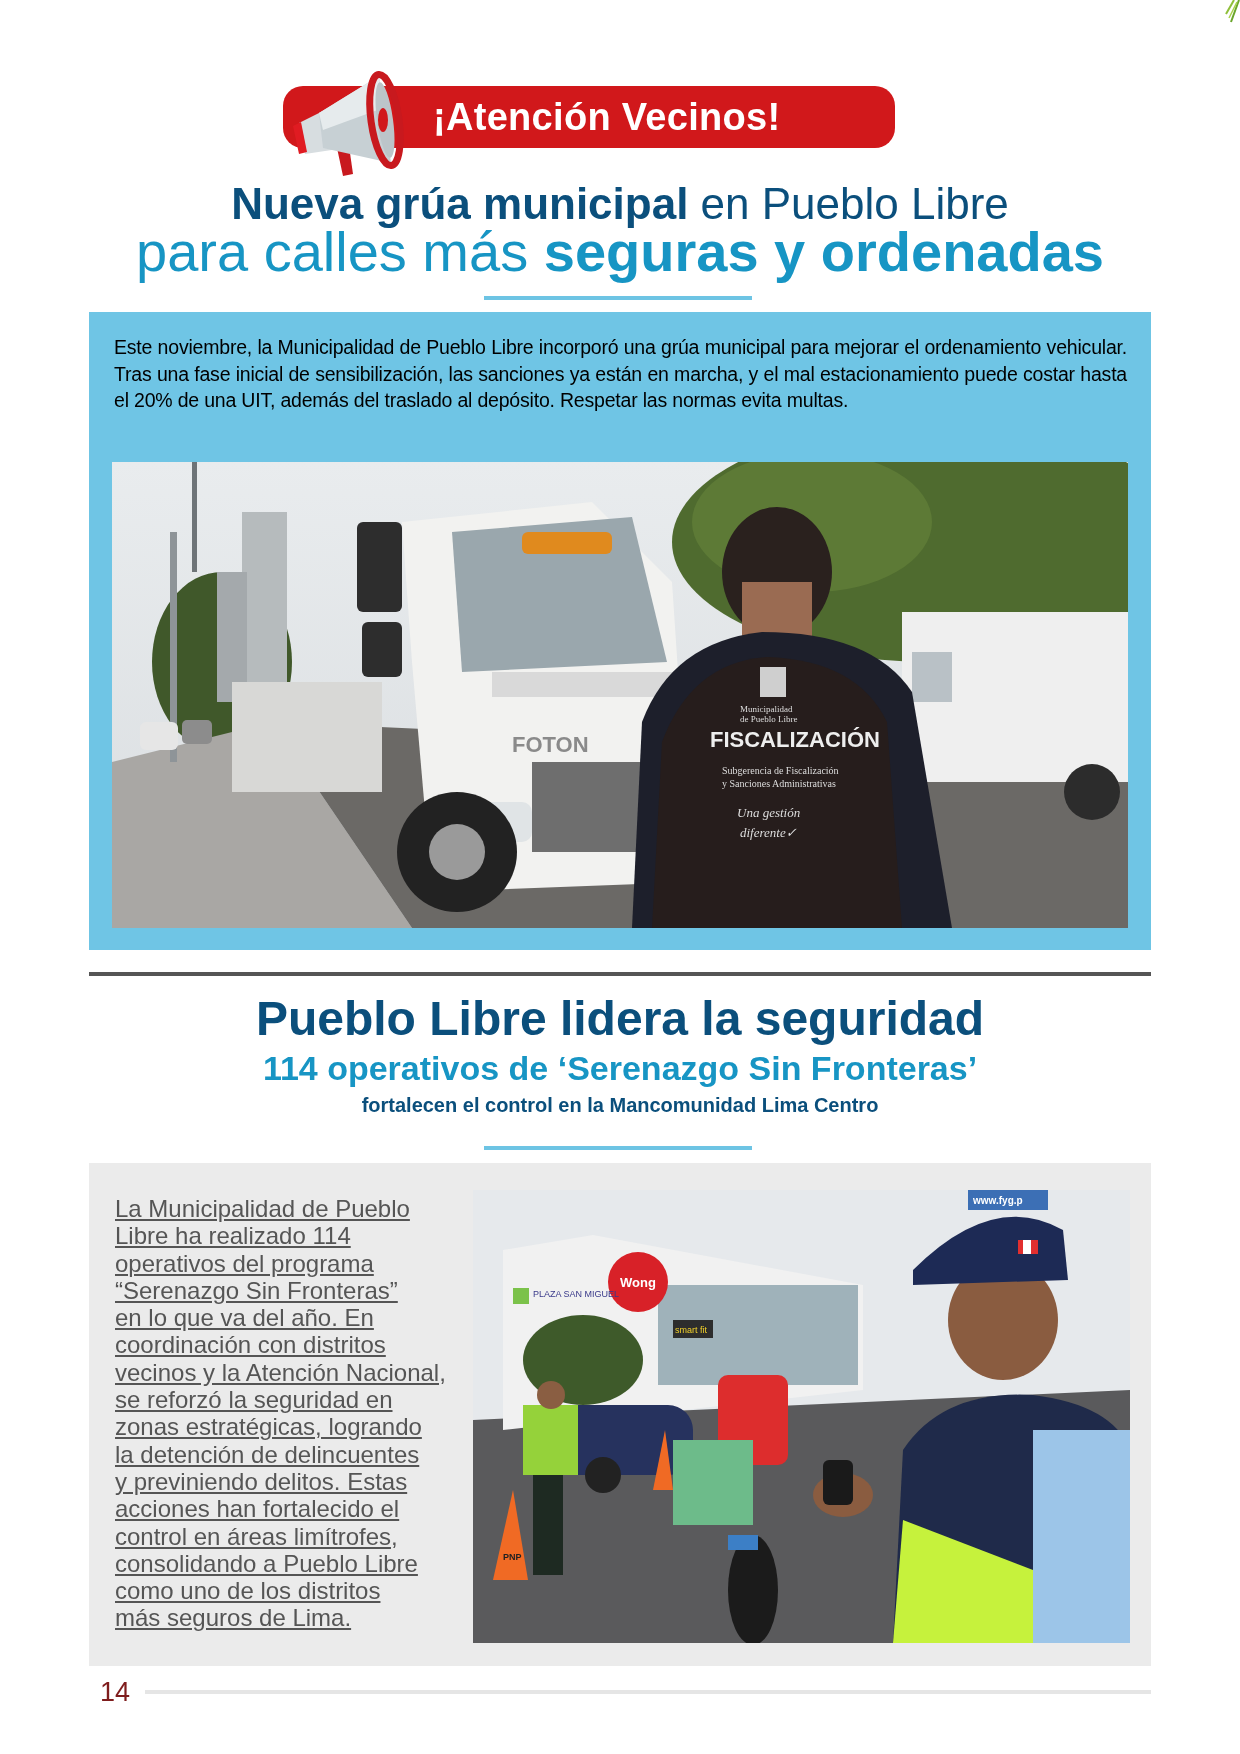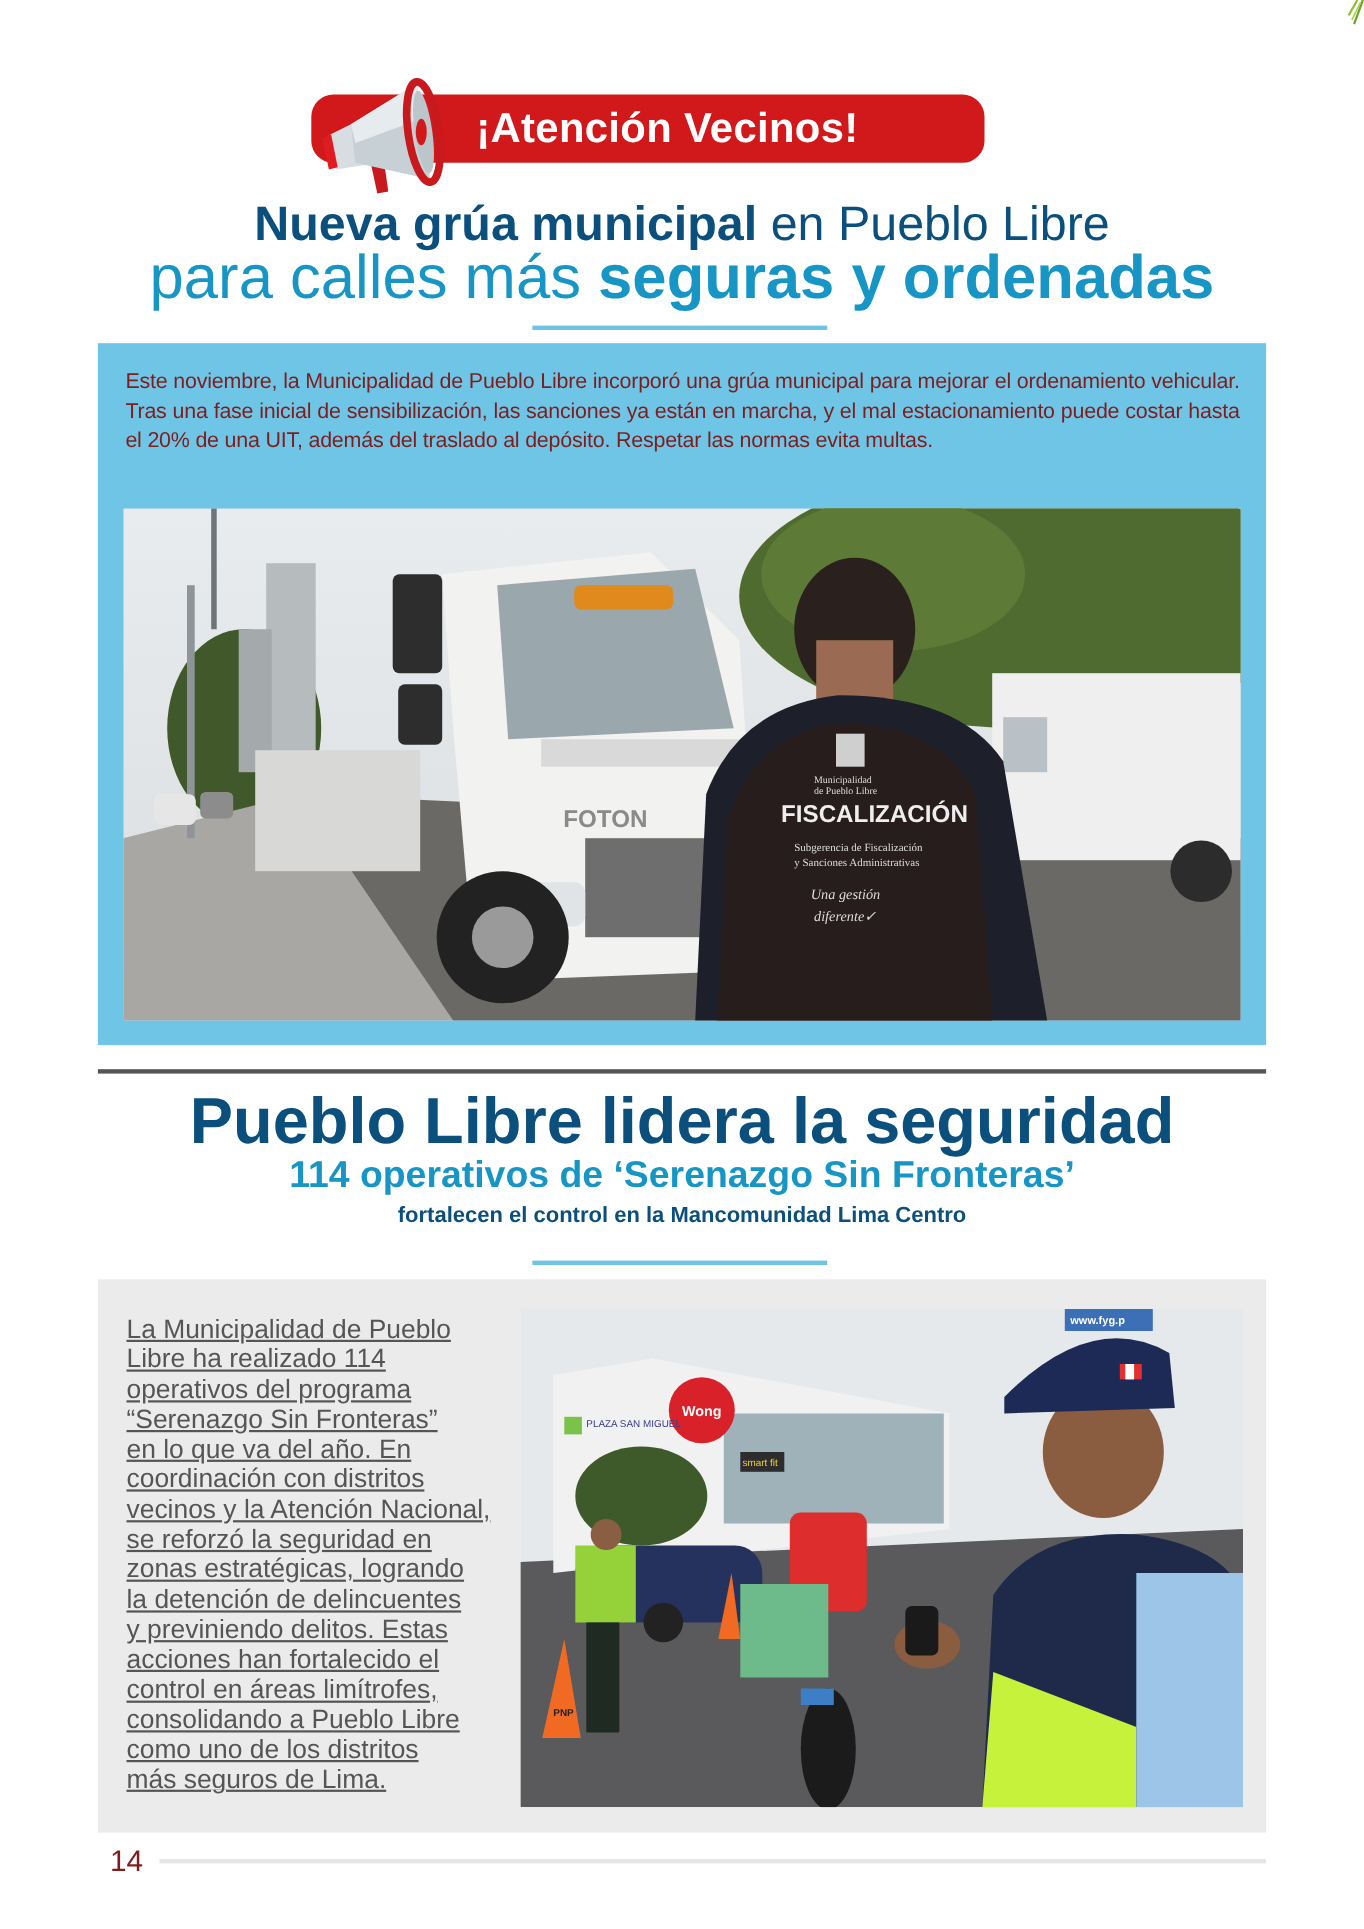--- a/index.html
+++ b/index.html
@@ -17,27 +17,27 @@
   
   .headline { position:absolute; left:0; width:1240px; text-align:center; white-space:nowrap; }
   .h1-line1 { top:178px; font-size:44px; color:#0b4f7c; line-height:52px; }
   .h1-line2 { top:226px; font-size:56px; color:#1795c4; line-height:52px; }
   .b { font-weight:700; }
   .n { font-weight:400; }
   .underline-bar { position:absolute; height:4px; background:#6dc4e4; }
 
   
   .blue-box { position:absolute; left:89px; top:312px; width:1062px; height:638px; background:#6fc5e5; }
-  .blue-text { position:absolute; left:25px; top:22px; width:1013px; font-size:19.5px; line-height:26.5px; color:#7f1d1d; text-align:justify; letter-spacing:-0.2px; }
+  .blue-text { position:absolute; left:25px; top:22px; width:1013px; font-size:19.5px; line-height:26.5px; color:#000000; text-align:justify; letter-spacing:-0.2px; }
   .photo { position:absolute; overflow:hidden; }
   .photo svg { display:block; width:100%; height:100%; }
 
   .divider { position:absolute; left:89px; top:972px; width:1062px; height:4px; background:#555555; }
 
-  .h2-line1 { top:990px; font-size:59px; color:#0b4f7c; font-weight:700; line-height:58px; }
+  .h2-line1 { top:990px; font-size:48px; color:#0b4f7c; font-weight:700; line-height:58px; }
   .h2-line2 { top:1048px; font-size:34px; color:#1795c4; font-weight:700; line-height:40px; }
   .h2-line3 { top:1088px; font-size:20px; color:#0b4f7c; font-weight:700; line-height:34px; }
 
   
   .gray-box { position:absolute; left:89px; top:1163px; width:1062px; height:503px; background:#ebebeb; }
   .gray-text { position:absolute; left:26px; top:32px; width:340px; font-size:24px; line-height:27.3px; color:#555555;text-decoration:underline; }
 
   .page-num { position:absolute; left:100px; top:1677px; font-size:27px; color:#7f1d1d; }
   .footer-line { position:absolute; left:145px; top:1690px; width:1006px; height:4px; background:#e5e5e5; }
 </style>

